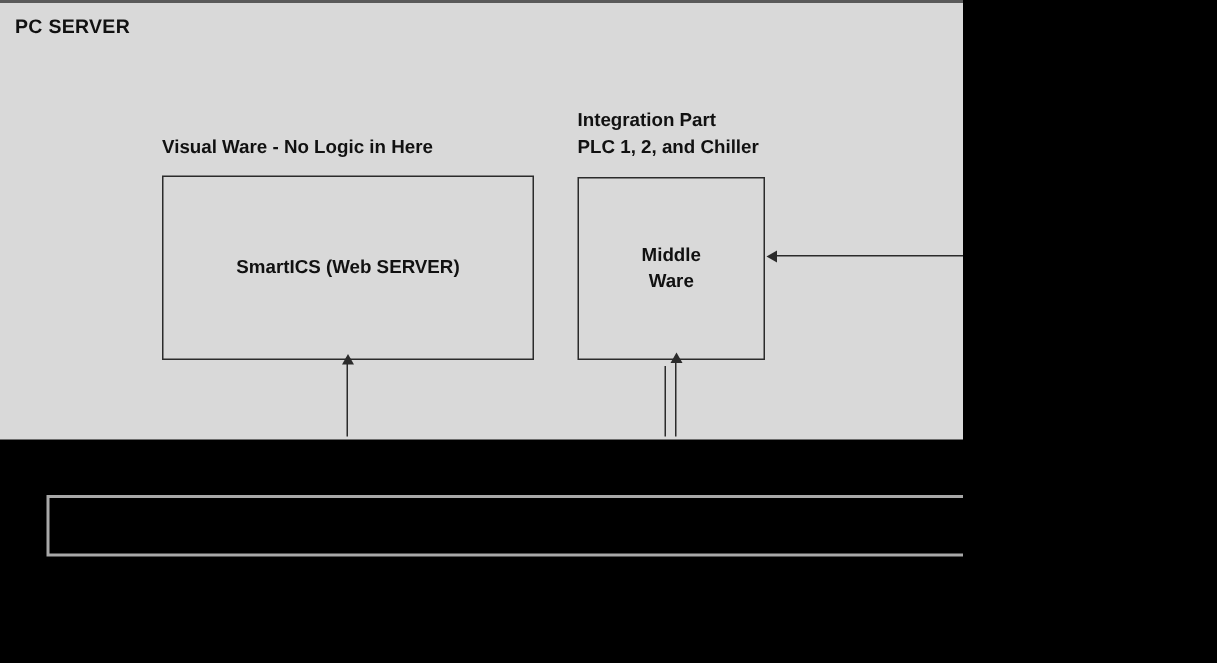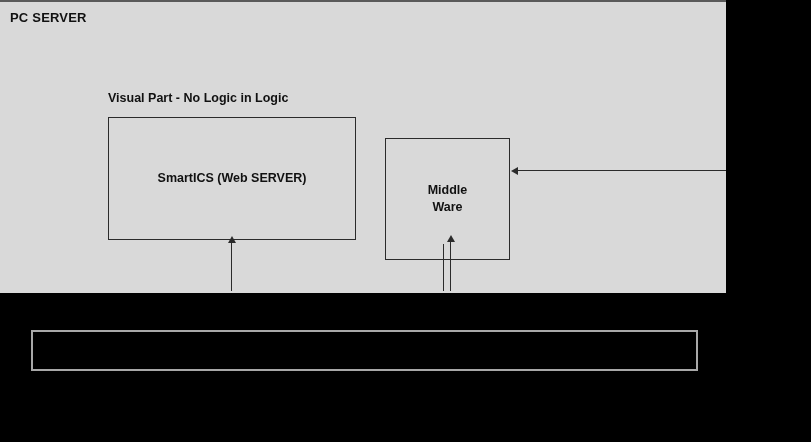--- a/index.html
+++ b/index.html
@@ -2,21 +2,21 @@
 <html><head>
 <meta charset="utf-8">
 <style>
   html, body {
     margin: 0;
     padding: 0;
     background: #000000;
   }
   #canvas {
     position: relative;
-    width: 726px;
+    width: 642px;
     height: 442px;
     background: #000000;
     font-family: "Liberation Sans", sans-serif;
     overflow: hidden;
   }
   
   #server-panel {
     position: absolute;
     left: 0;
     top: 0;
@@ -70,21 +70,20 @@
     left: 108px;
     top: 115px;
     width: 248px;
     height: 123px;
   }
   #middleware-box {
     left: 385px;
     top: 116px;
     width: 125px;
     height: 122px;
-    margin-top: 20px;
   }
   
   #bottom-region {
     position: absolute;
     left: 31px;
     top: 330px;
     width: 667px;
     height: 41px;
     background: #000000;
     border: 2px solid #a8a8a8;
@@ -131,22 +130,24 @@
 </style>
 </head>
 <body>
 
 <div id="canvas">
 
   <div id="server-panel">
 
     <div id="pc-server-title">PC SERVER</div>
 
-    <div class="group-label" id="visual-part-label">Visual Part - No Logic in Logic</div>
+    <div class="group-label" id="visual-part-label">Visual Ware - No Logic in Here</div>
 
+    <div class="group-label" id="integration-part-label">Integration Part
+PLC 1, 2, and Chiller</div>
 
     <div class="node-box" id="smartics-box">SmartICS (Web SERVER)</div>
 
     <div class="node-box" id="middleware-box">Middle
 Ware</div>
 
   </div>
 
   <div class="vline" id="conn-scada-v"></div>
   <div class="arrowhead-up" id="conn-scada-head"></div>

